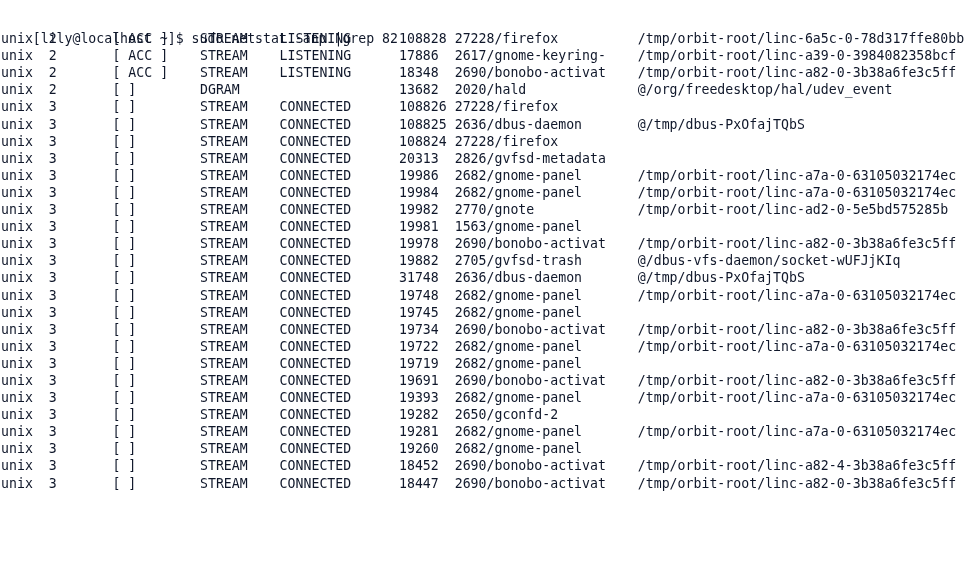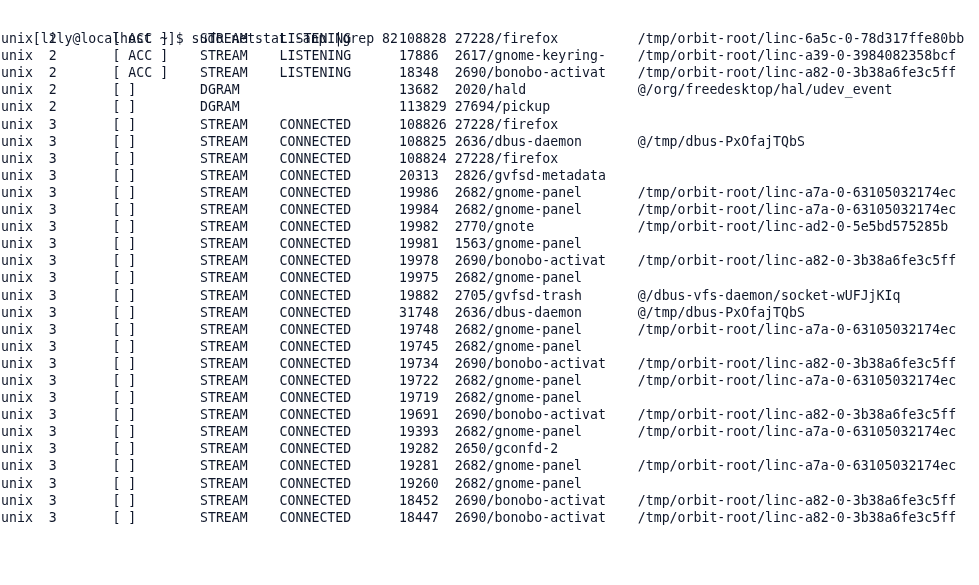--- a/index.html
+++ b/index.html
@@ -35,39 +35,37 @@
 
 <div id="terminal">
   <div class="prompt-line">
     <span>[lily@localhost ~]$ </span><span>sudo netstat -anp |grep 82</span>
   </div>
   <div id="rows">
       <div class="line">unix  2       [ ACC ]    STREAM    LISTENING      108828 27228/firefox          /tmp/orbit-root/linc-6a5c-0-78d317ffe80bb</div>
       <div class="line">unix  2       [ ACC ]    STREAM    LISTENING      17886  2617/gnome-keyring-    /tmp/orbit-root/linc-a39-0-3984082358bcf</div>
       <div class="line">unix  2       [ ACC ]    STREAM    LISTENING      18348  2690/bonobo-activat    /tmp/orbit-root/linc-a82-0-3b38a6fe3c5ff</div>
       <div class="line">unix  2       [ ]        DGRAM                    13682  2020/hald              @/org/freedesktop/hal/udev_event</div>
-      <div class="line">unix  2       [ ]        DGRAM                    113829 27694/pickup</div>
       <div class="line">unix  3       [ ]        STREAM    CONNECTED      108826 27228/firefox</div>
       <div class="line">unix  3       [ ]        STREAM    CONNECTED      108825 2636/dbus-daemon       @/tmp/dbus-PxOfajTQbS</div>
       <div class="line">unix  3       [ ]        STREAM    CONNECTED      108824 27228/firefox</div>
       <div class="line">unix  3       [ ]        STREAM    CONNECTED      20313  2826/gvfsd-metadata</div>
       <div class="line">unix  3       [ ]        STREAM    CONNECTED      19986  2682/gnome-panel       /tmp/orbit-root/linc-a7a-0-63105032174ec</div>
       <div class="line">unix  3       [ ]        STREAM    CONNECTED      19984  2682/gnome-panel       /tmp/orbit-root/linc-a7a-0-63105032174ec</div>
       <div class="line">unix  3       [ ]        STREAM    CONNECTED      19982  2770/gnote             /tmp/orbit-root/linc-ad2-0-5e5bd575285b</div>
       <div class="line">unix  3       [ ]        STREAM    CONNECTED      19981  1563/gnome-panel</div>
       <div class="line">unix  3       [ ]        STREAM    CONNECTED      19978  2690/bonobo-activat    /tmp/orbit-root/linc-a82-0-3b38a6fe3c5ff</div>
-      <div class="line">unix  3       [ ]        STREAM    CONNECTED      19975  2682/gnome-panel</div>
       <div class="line">unix  3       [ ]        STREAM    CONNECTED      19882  2705/gvfsd-trash       @/dbus-vfs-daemon/socket-wUFJjKIq</div>
       <div class="line">unix  3       [ ]        STREAM    CONNECTED      31748  2636/dbus-daemon       @/tmp/dbus-PxOfajTQbS</div>
       <div class="line">unix  3       [ ]        STREAM    CONNECTED      19748  2682/gnome-panel       /tmp/orbit-root/linc-a7a-0-63105032174ec</div>
       <div class="line">unix  3       [ ]        STREAM    CONNECTED      19745  2682/gnome-panel</div>
       <div class="line">unix  3       [ ]        STREAM    CONNECTED      19734  2690/bonobo-activat    /tmp/orbit-root/linc-a82-0-3b38a6fe3c5ff</div>
       <div class="line">unix  3       [ ]        STREAM    CONNECTED      19722  2682/gnome-panel       /tmp/orbit-root/linc-a7a-0-63105032174ec</div>
       <div class="line">unix  3       [ ]        STREAM    CONNECTED      19719  2682/gnome-panel</div>
       <div class="line">unix  3       [ ]        STREAM    CONNECTED      19691  2690/bonobo-activat    /tmp/orbit-root/linc-a82-0-3b38a6fe3c5ff</div>
       <div class="line">unix  3       [ ]        STREAM    CONNECTED      19393  2682/gnome-panel       /tmp/orbit-root/linc-a7a-0-63105032174ec</div>
       <div class="line">unix  3       [ ]        STREAM    CONNECTED      19282  2650/gconfd-2</div>
       <div class="line">unix  3       [ ]        STREAM    CONNECTED      19281  2682/gnome-panel       /tmp/orbit-root/linc-a7a-0-63105032174ec</div>
       <div class="line">unix  3       [ ]        STREAM    CONNECTED      19260  2682/gnome-panel</div>
-      <div class="line">unix  3       [ ]        STREAM    CONNECTED      18452  2690/bonobo-activat    /tmp/orbit-root/linc-a82-0-3b38a6fe3c5ff</div>
+      <div class="line">unix  3       [ ]        STREAM    CONNECTED      18452  2690/bonobo-activat    /tmp/orbit-root/linc-a82-4-3b38a6fe3c5ff</div>
       <div class="line">unix  3       [ ]        STREAM    CONNECTED      18447  2690/bonobo-activat    /tmp/orbit-root/linc-a82-0-3b38a6fe3c5ff</div>
     </div>
 </div>
 
 </body></html>

